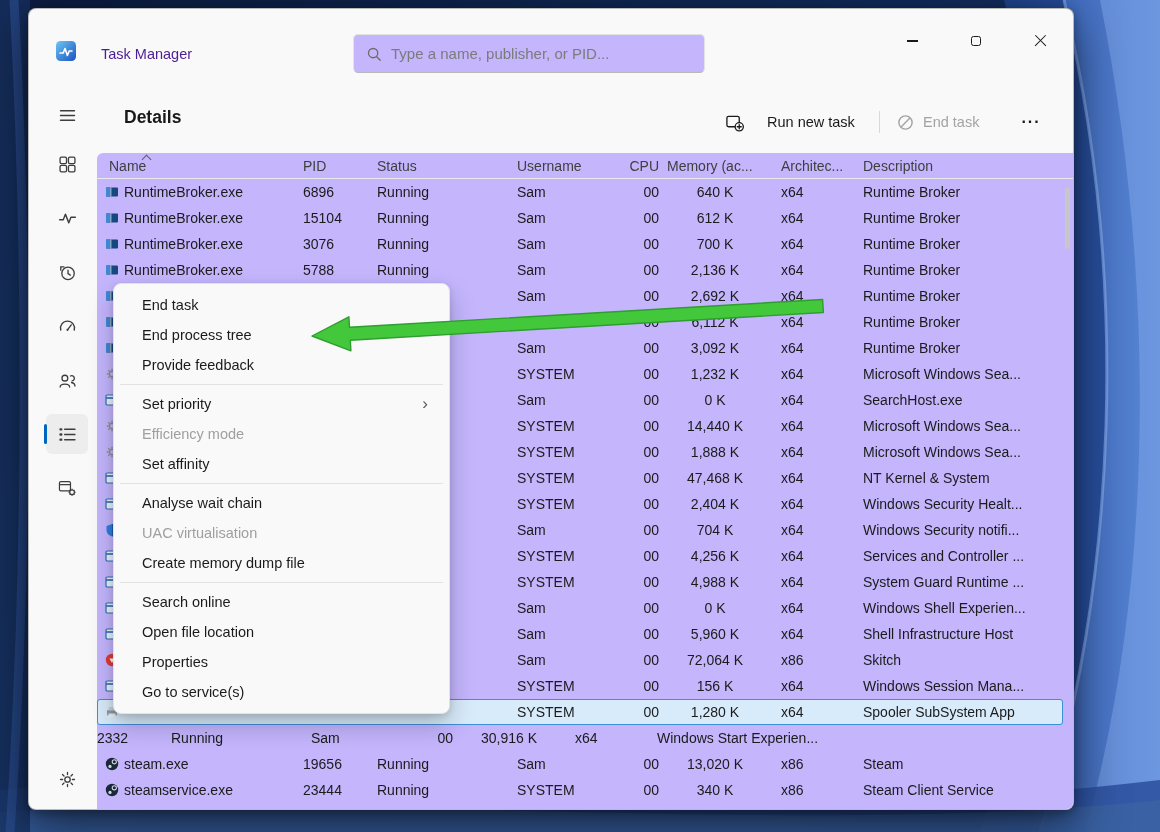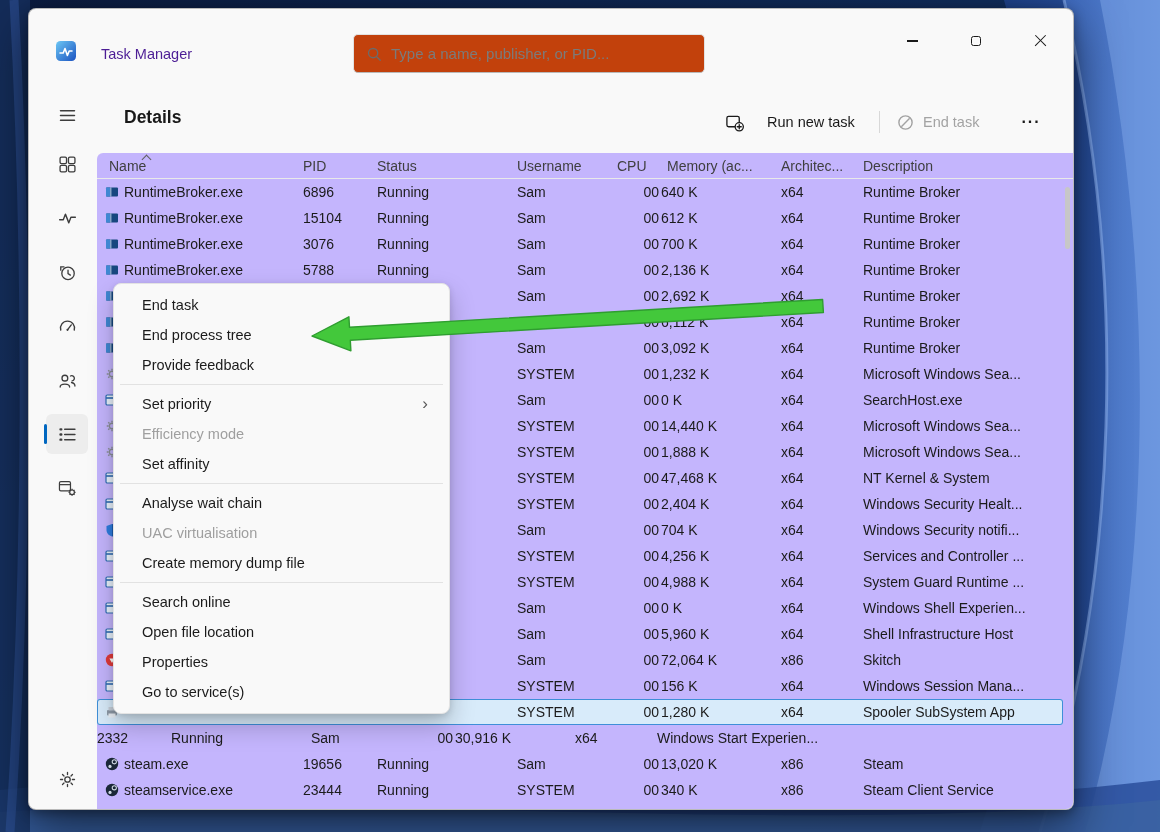--- a/index.html
+++ b/index.html
@@ -9,21 +9,21 @@
   #wallpaper{position:absolute;inset:0;z-index:0}
 
   
   #win{position:absolute;left:28px;top:8px;width:1046px;height:802px;background:#f9f9f9;
        border-radius:8px;border:1px solid rgba(0,0,0,.25);overflow:hidden;z-index:1;
        box-shadow:0 18px 50px rgba(0,0,0,.55),0 3px 12px rgba(0,0,0,.35)}
 
   
   #tmicon{position:absolute;left:26px;top:31px;width:22px;height:22px}
   #title{position:absolute;left:72px;top:37px;font-size:14.5px;color:#4c1d95}
-  #searchbox{position:absolute;left:324px;top:25px;width:352px;height:39px;background:#c2410c;
+  #searchbox{position:absolute;left:324px;top:25px;width:352px;height:39px;background:#c4b5fd;
              border:1px solid #e2e2e2;border-bottom-color:#b9b9b9;border-radius:5px;
              display:flex;align-items:center;padding:0 12px;gap:9px}
   #searchbox input{flex:1;border:none;outline:none;background:transparent;font-size:15px;color:#1a1a1a;
              font-family:"Liberation Sans","DejaVu Sans",sans-serif}
   #searchbox input::placeholder{color:#7b7b7b}
   #wincontrols{position:absolute;top:15px;right:10px;display:flex;gap:18px}
   .wc{width:46px;height:34px;display:flex;align-items:center;justify-content:center;border-radius:4px}
   .wc-min{width:11px;height:1.5px;background:#1a1a1a}
   .wc-max{width:10.5px;height:10.5px;border:1.2px solid #1a1a1a;border-radius:2.5px}
   .wc-x{position:relative;width:14px;height:14px}
@@ -66,22 +66,22 @@
   .c-pid{width:74px}
   .c-status{width:140px}
   .c-username{width:100px}
   .c-cpu{width:44px}
   .c-memory{width:112px}
   .c-arch{width:84px}
   .c-description{flex:1}
   .hc.c-name{padding-left:12px}
   .td.c-name{display:flex;align-items:center;padding-left:8px;gap:5px}
   .td.c-cpu{text-align:right;padding-right:2px}
-  .hc.c-cpu{justify-content:flex-start;padding-right:2px}
-  .td.c-memory{text-align:left;padding-right:4px}
+  .hc.c-cpu{justify-content:flex-end;padding-right:2px}
+  .td.c-memory{text-align:center;padding-right:4px}
   .hc.c-memory{padding-left:6px}
   .td.c-arch,.hc.c-arch{padding-left:8px}
   .td.c-description,.hc.c-description{padding-left:6px}
   .ri{display:inline-flex;width:14px;height:14px;flex:none}
   .nm{overflow:hidden;white-space:nowrap}
   #vscroll{position:absolute;top:30px;right:3px;width:5px;height:620px}
   #vscroll .thumb{width:5px;height:62px;margin-top:4px;border-radius:3px;background:#c7c7c7}
 
   
   #ctxmenu{position:absolute;left:113px;top:283px;width:337px;background:#f9f9f9;border:1px solid #e3e3e3;

